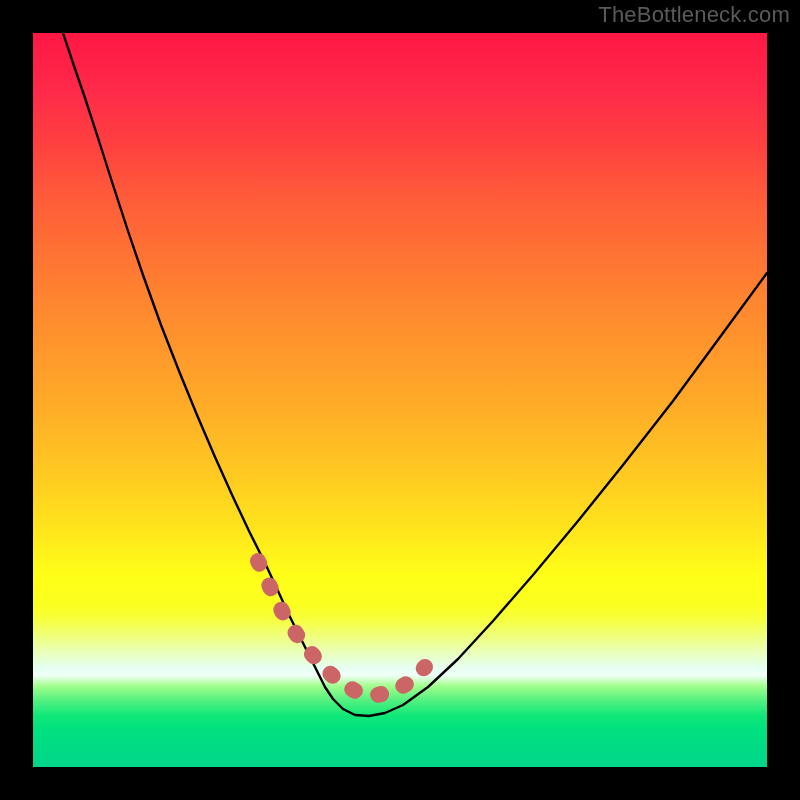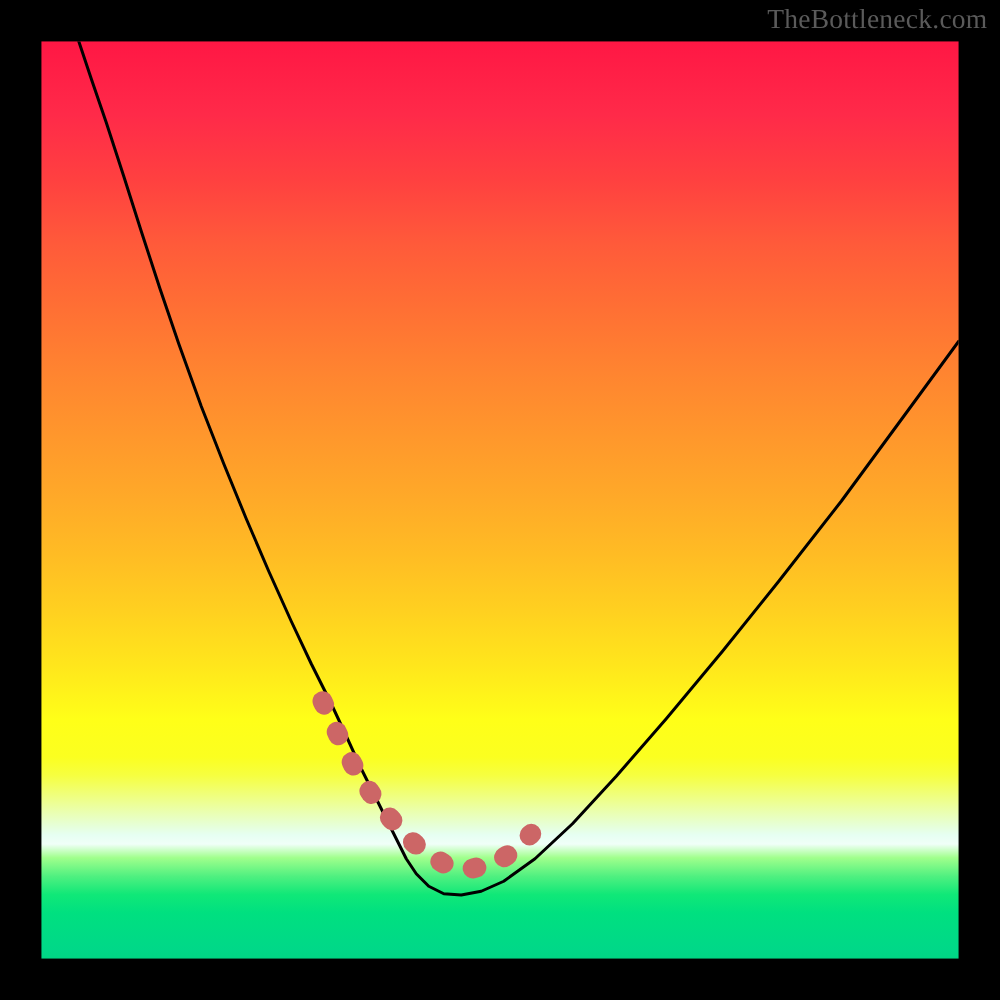--- a/index.html
+++ b/index.html
@@ -61,21 +61,21 @@
     );
   }
   .watermark {
     position: absolute;
     top: 2px;
     right: 10px;
     font-size: 22px;
     font-weight: 400;
     color: #5a5a5a;
     letter-spacing: 0.2px;
-    font-family: Liberation Serif, serif;
+    font-family: Liberation Sans, sans-serif;
     user-select: none;
   }
   svg.curves {
     position: absolute;
     inset: 0;
   }
 </style>
 </head>
 <body>
 

